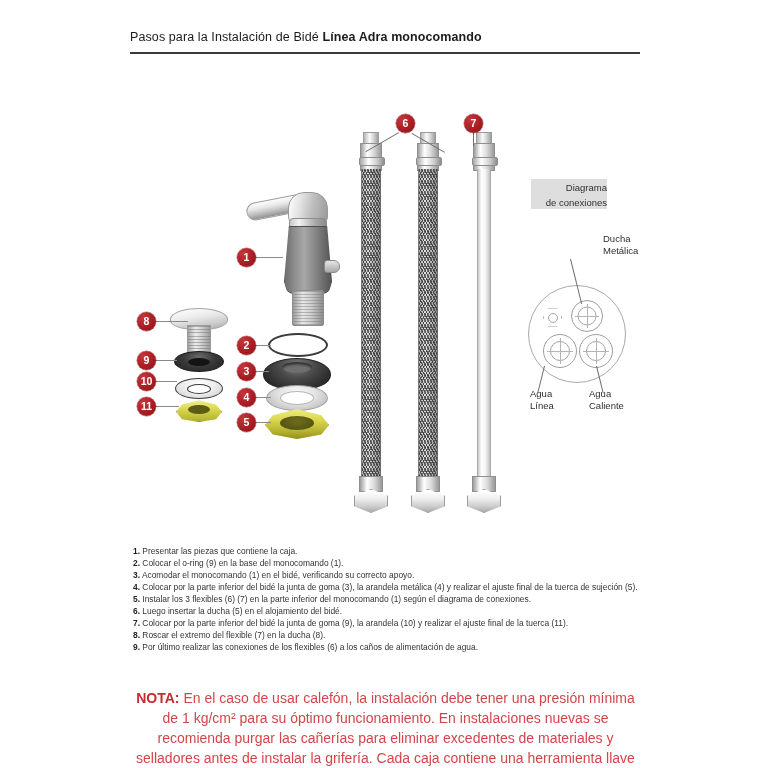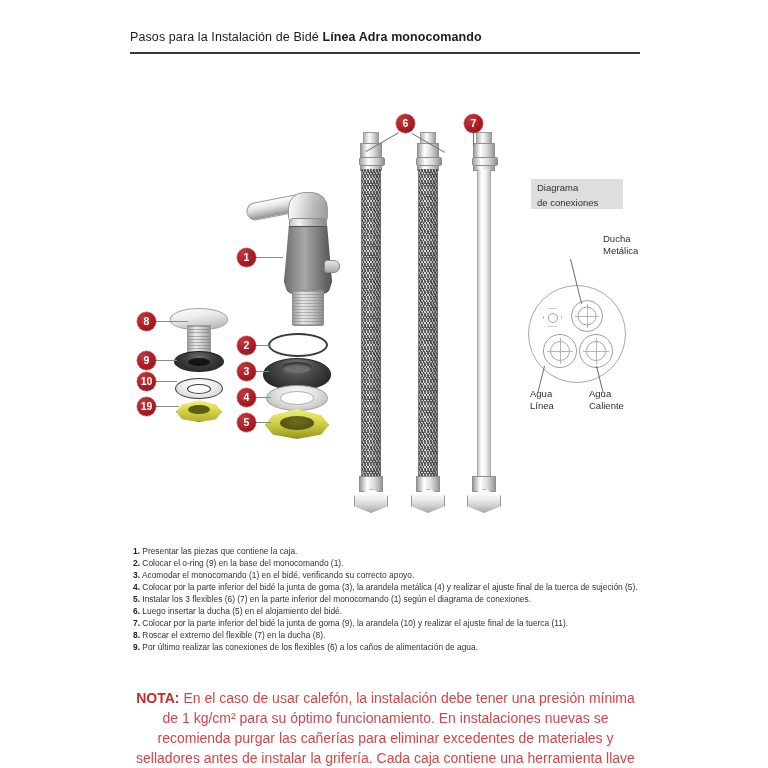--- a/index.html
+++ b/index.html
@@ -185,21 +185,21 @@
   }
   .h-hex{
     position:absolute;left:-3px;width:32px;height:22px;
     background:linear-gradient(180deg,#ffffff 0%,#f0f0f0 38%,#cfcfcf 72%,#ababab 100%);
     border:.7px solid #9a9a9a;
     clip-path:polygon(0 28%,50% 0,100% 28%,100% 72%,50% 100%,0 72%);
   }
 
   
   .cd-box{
-    position:absolute;left:531px;top:179px;width:92px;height:30px;background:#dedede;
+    position:absolute;left:531px;top:179px;width:76px;height:30px;background:#dedede;text-align:right;
   }
   .cd-box span{
     display:block;font-size:9.5px;color:#2f2f2f;line-height:12px;padding-left:6px;padding-top:3px;
   }
   .cd-circle{
     position:absolute;left:528px;top:285px;width:96px;height:96px;border-radius:50%;
     border:1.1px solid #a9a9a9;background:#fff;
   }
   .port{
     position:absolute;border-radius:50%;border:1.1px solid #9e9e9e;background:#fff;
@@ -274,21 +274,21 @@
 
   <div class="part gasket-dark" style="left:174px;top:351px;"></div>
   <div class="marker" style="left:137px;top:351px;">9</div>
   <div class="lead" style="left:155px;top:360px;width:22px;"></div>
 
   <div class="part washer-sm" style="left:175px;top:378px;"></div>
   <div class="marker" style="left:137px;top:372px;">10</div>
   <div class="lead" style="left:155px;top:381px;width:22px;"></div>
 
   <div class="part nut-sm" style="left:176px;top:399px;"></div>
-  <div class="marker" style="left:137px;top:397px;">19</div>
+  <div class="marker" style="left:137px;top:397px;">11</div>
   <div class="lead" style="left:155px;top:406px;width:24px;"></div>
 
   <div class="hose" style="left:357px;top:132px;height:375px;">
     <div class="h-tip"></div>
     <div class="h-ferrule"></div>
     <div class="h-braid" style="height:307px;"></div>
     <div class="h-collar" style="top:344px;"></div>
     <div class="h-hex" style="top:357px;"></div>
   </div>
 

